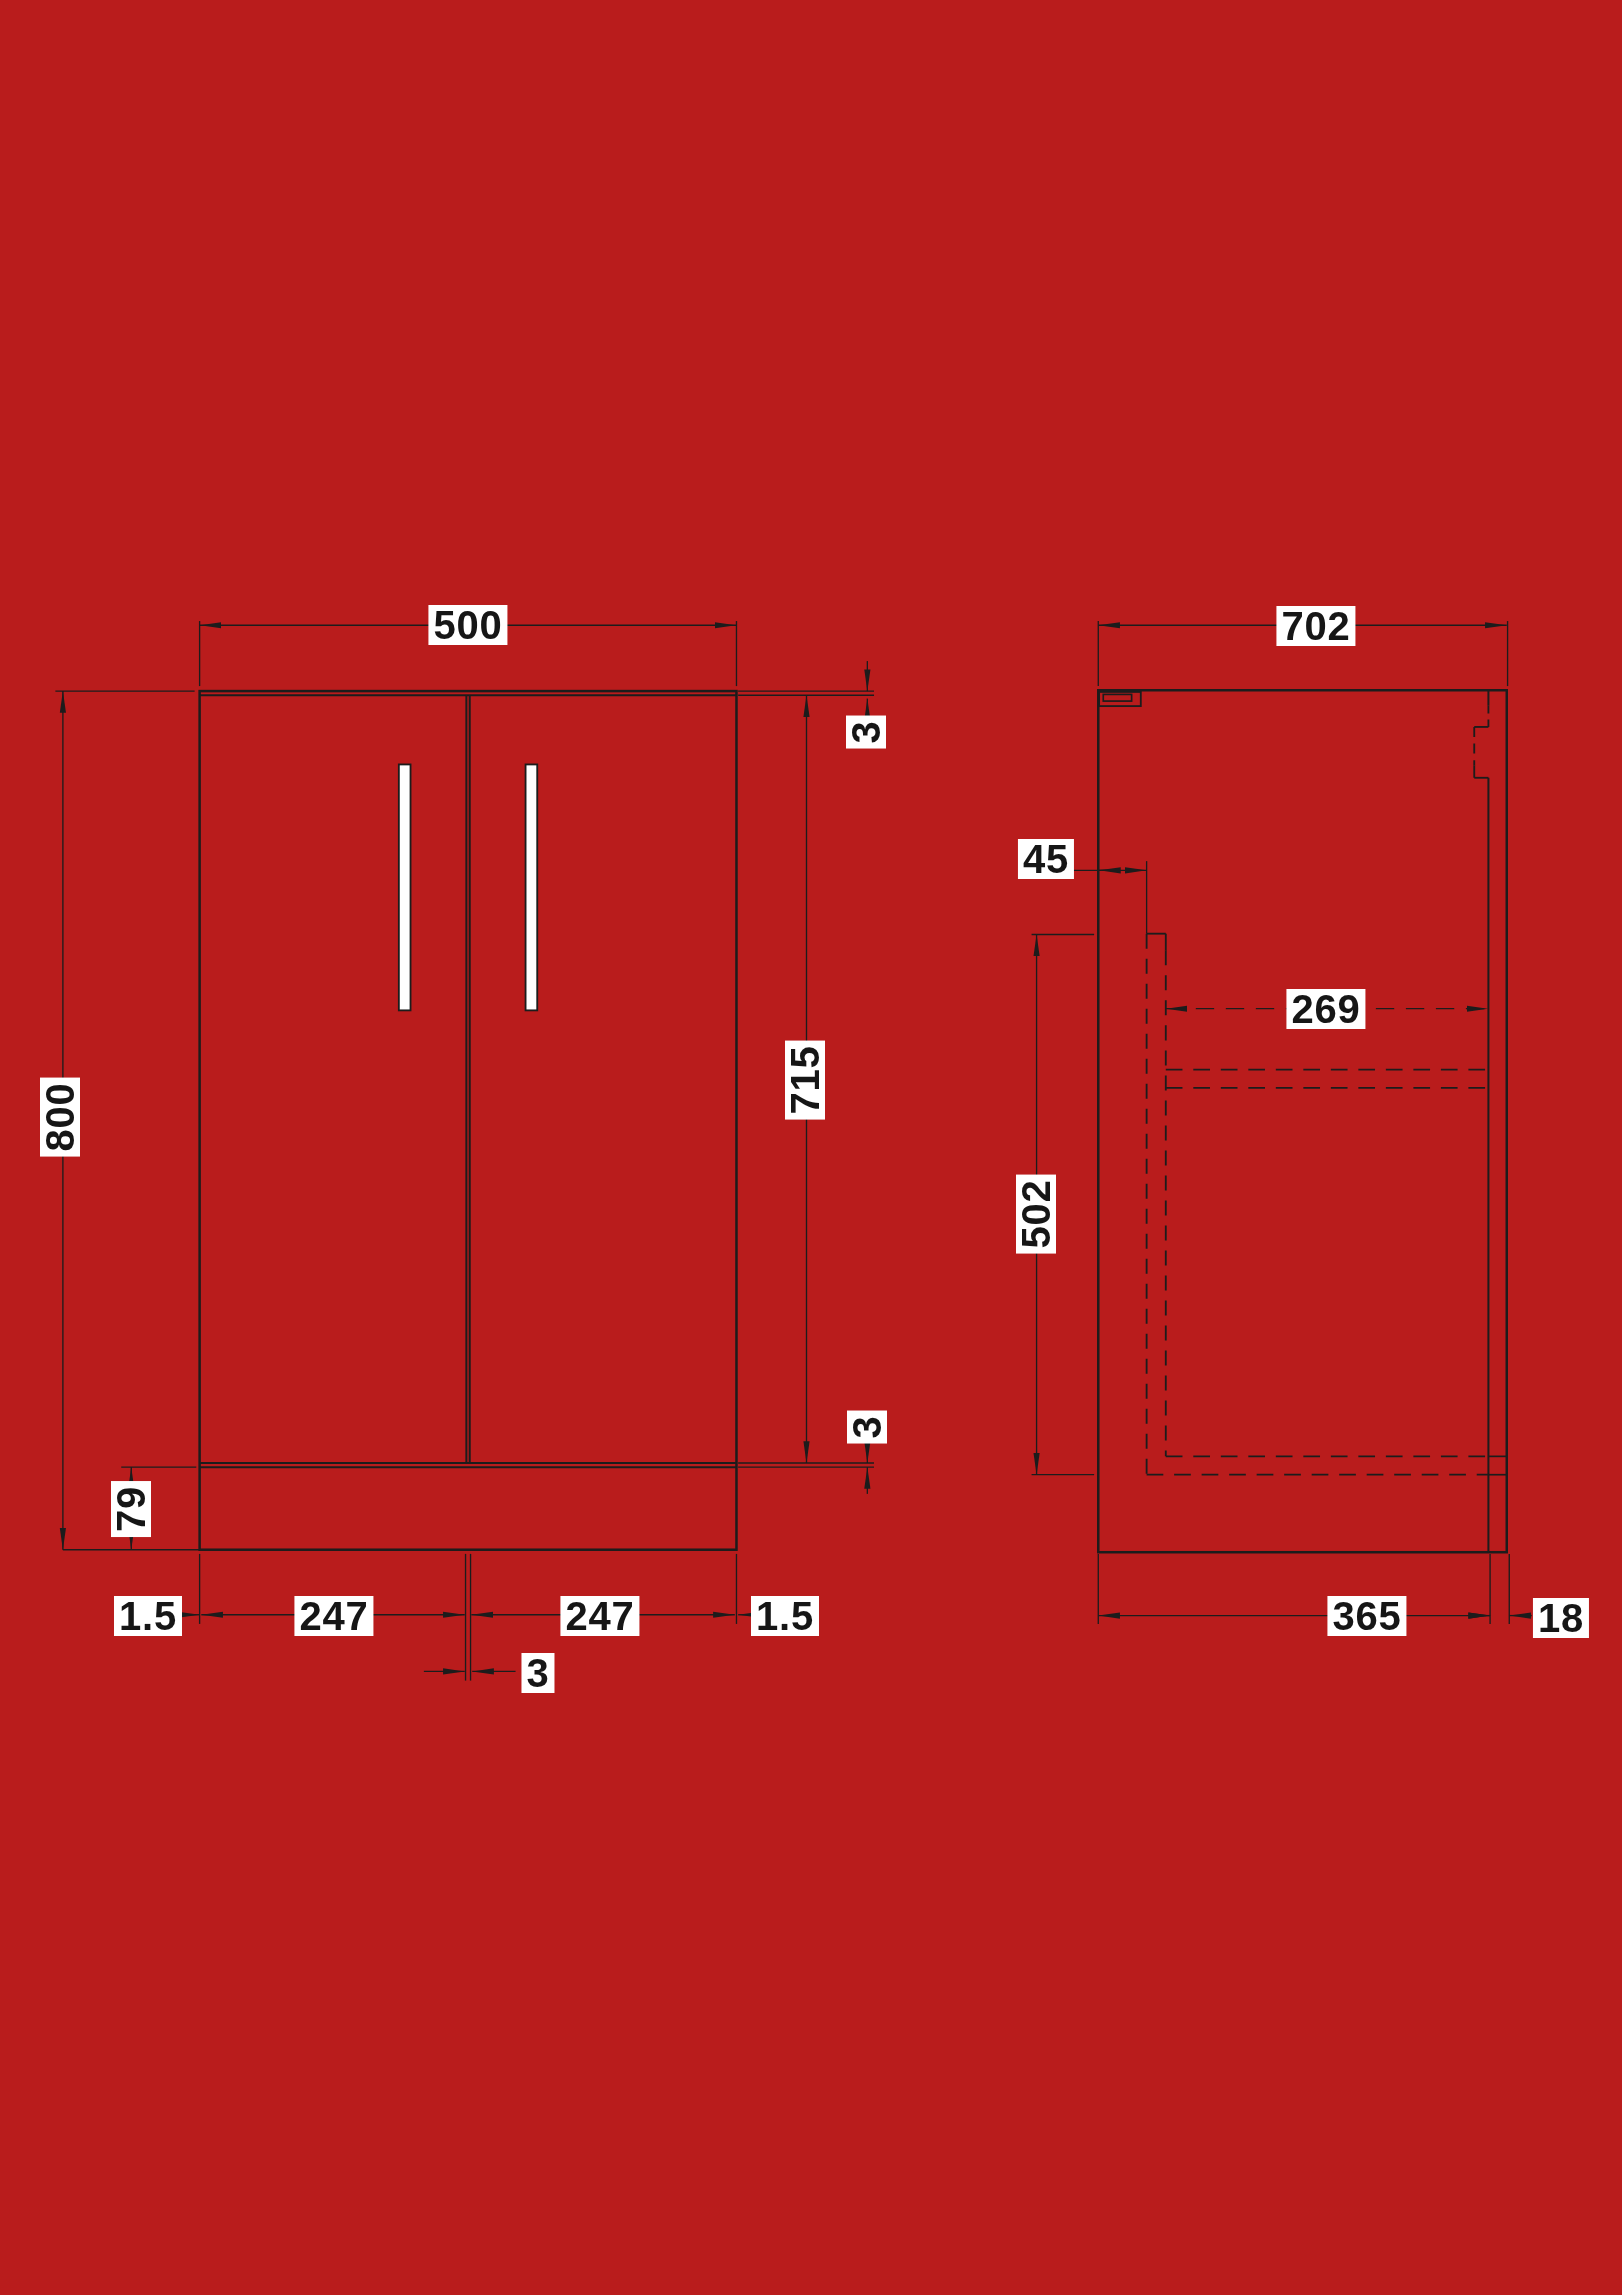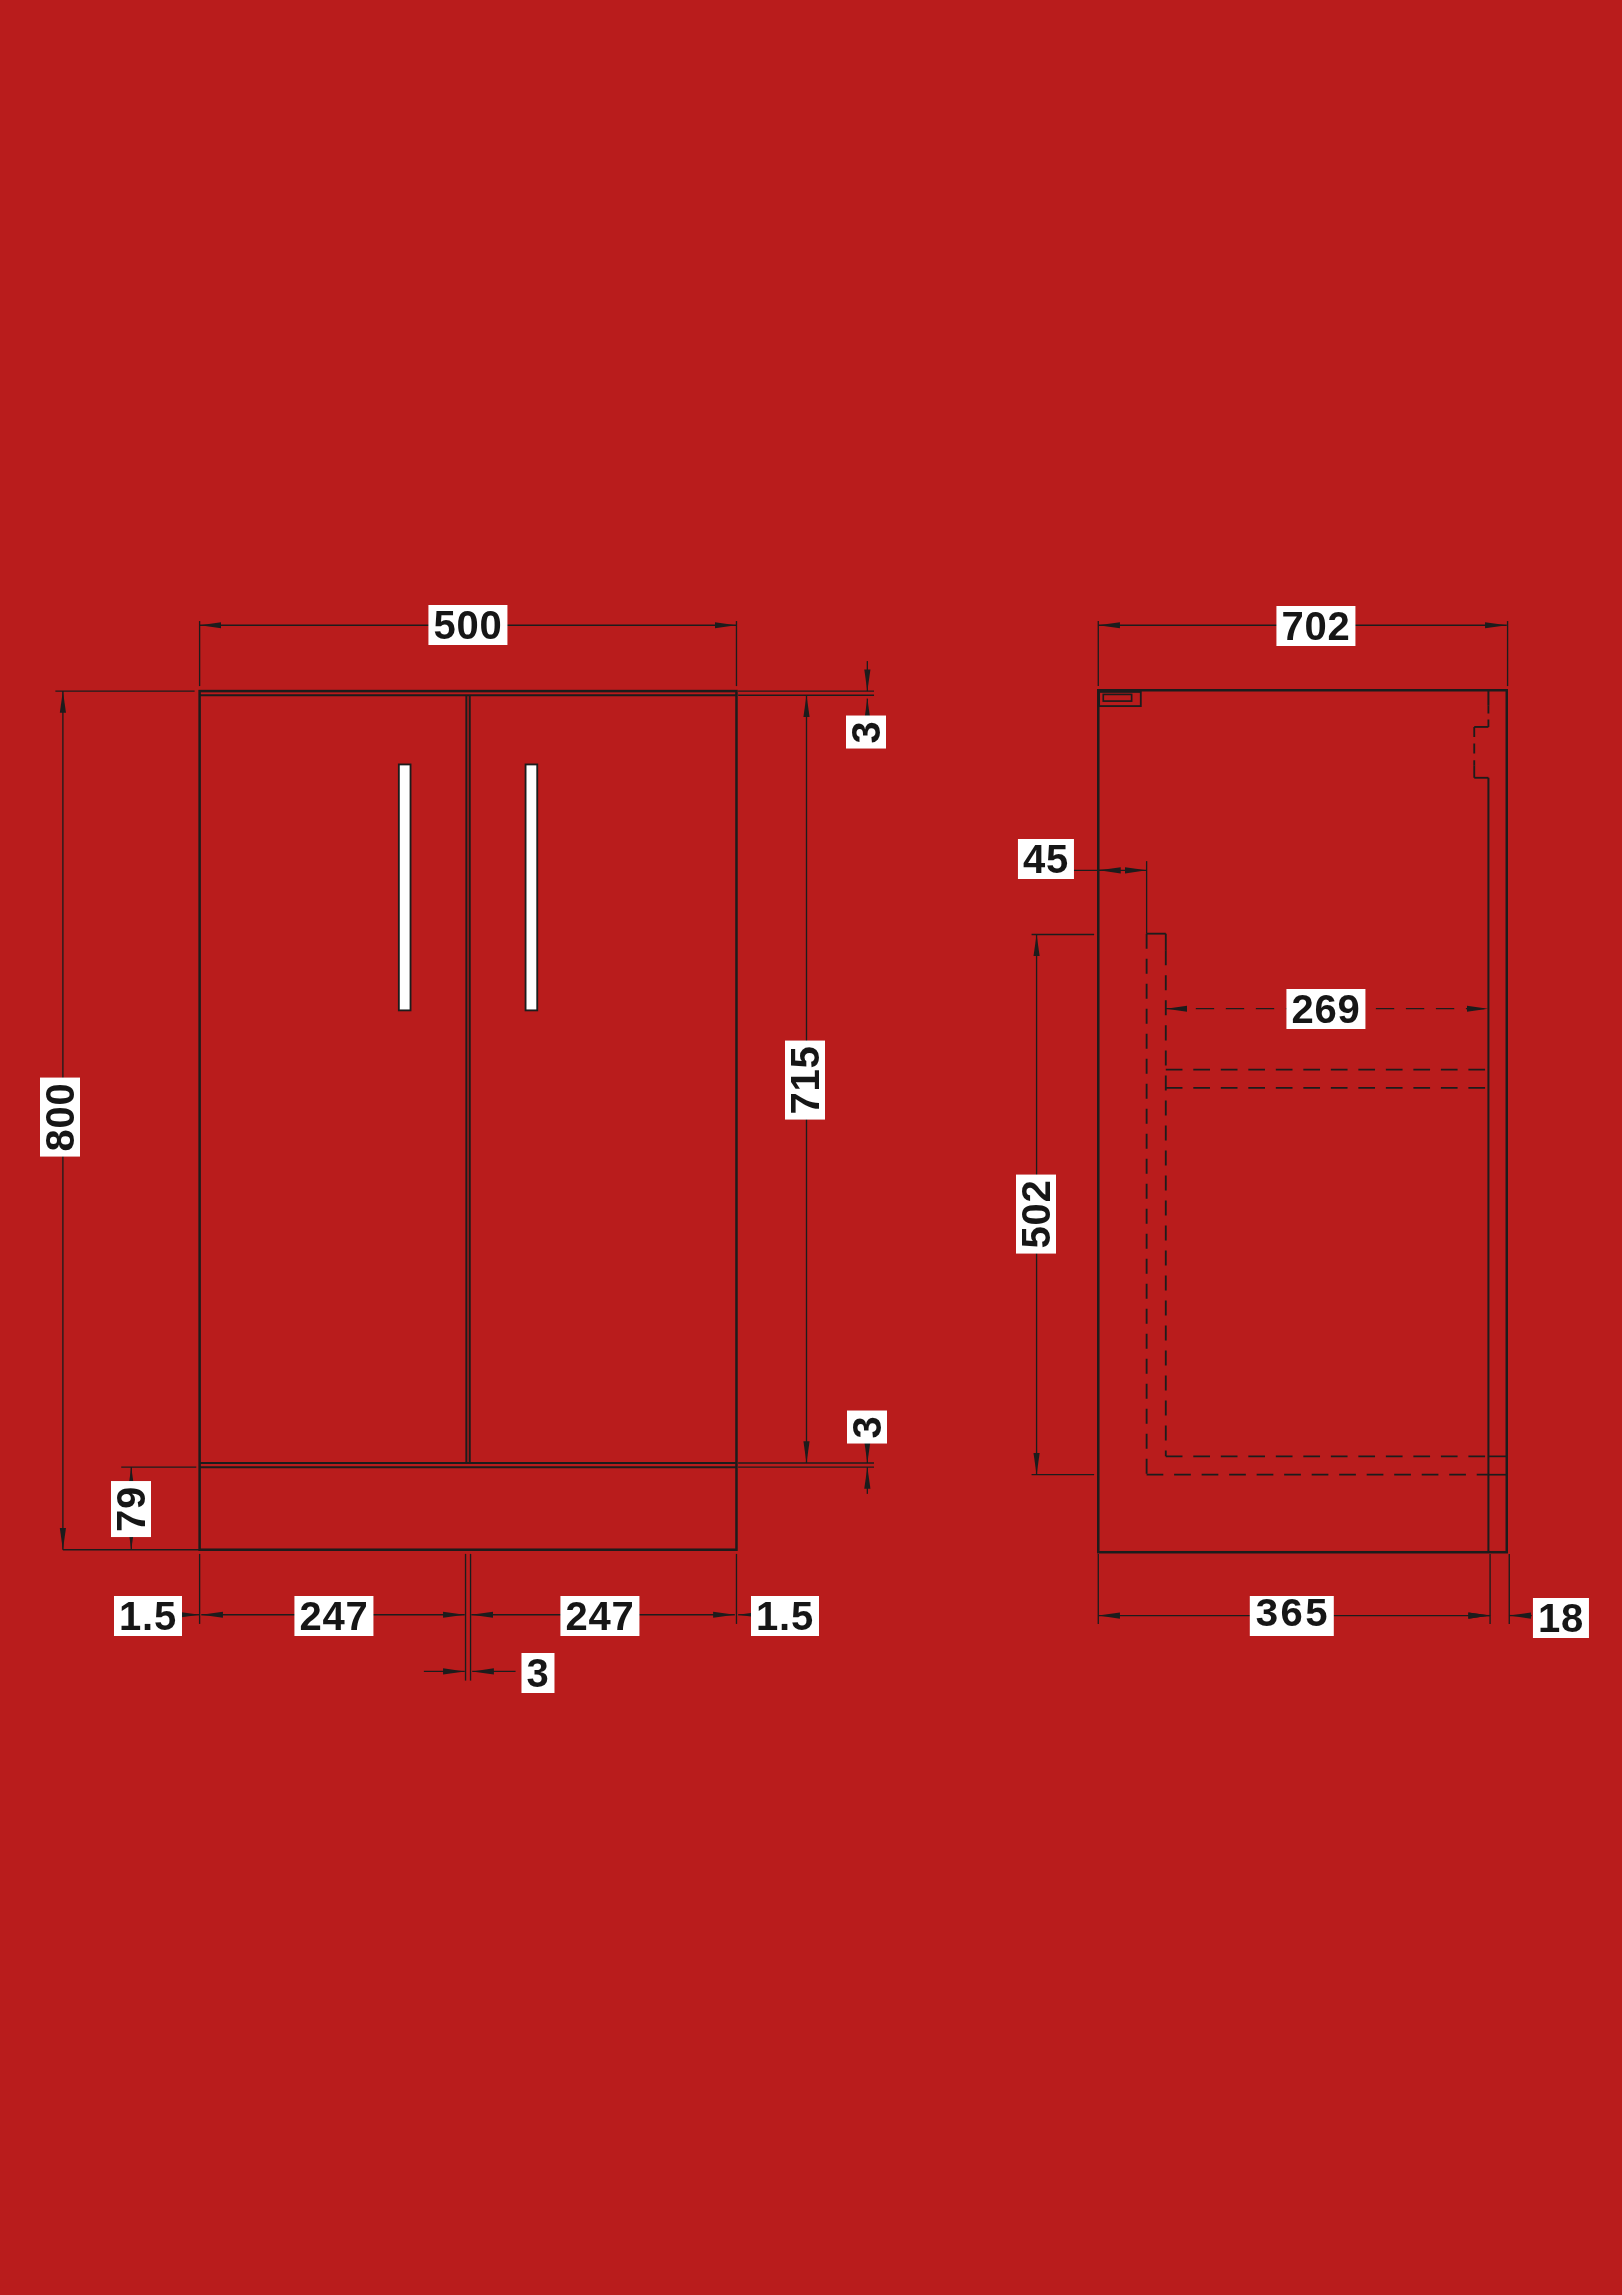--- a/index.html
+++ b/index.html
@@ -162,17 +162,17 @@
   <span class="dim-label" style="left:148px;  top:1616px;">1.5</span>
   <span class="dim-label" style="left:334px;  top:1616px;">247</span>
   <span class="dim-label" style="left:600px;  top:1616px;">247</span>
   <span class="dim-label" style="left:785px;  top:1616px;">1.5</span>
   <span class="dim-label" style="left:538px;  top:1673px;">3</span>
 
   <span class="dim-label" style="left:1316px; top:626px;">702</span>
   <span class="dim-label" style="left:1046px; top:859px;">45</span>
   <span class="dim-label" style="left:1326px; top:1009px;">269</span>
   <span class="dim-label v" style="left:1036px; top:1214px;">502</span>
-  <span class="dim-label" style="left:1292px; top:1616px;font-family:Liberation Mono, monospace;">365</span>
+  <span class="dim-label" style="left:1367px; top:1616px;">365</span>
   <span class="dim-label" style="left:1561px; top:1618px;text-align:center;">18</span>
 
 </div>
 
 
 </body></html>

